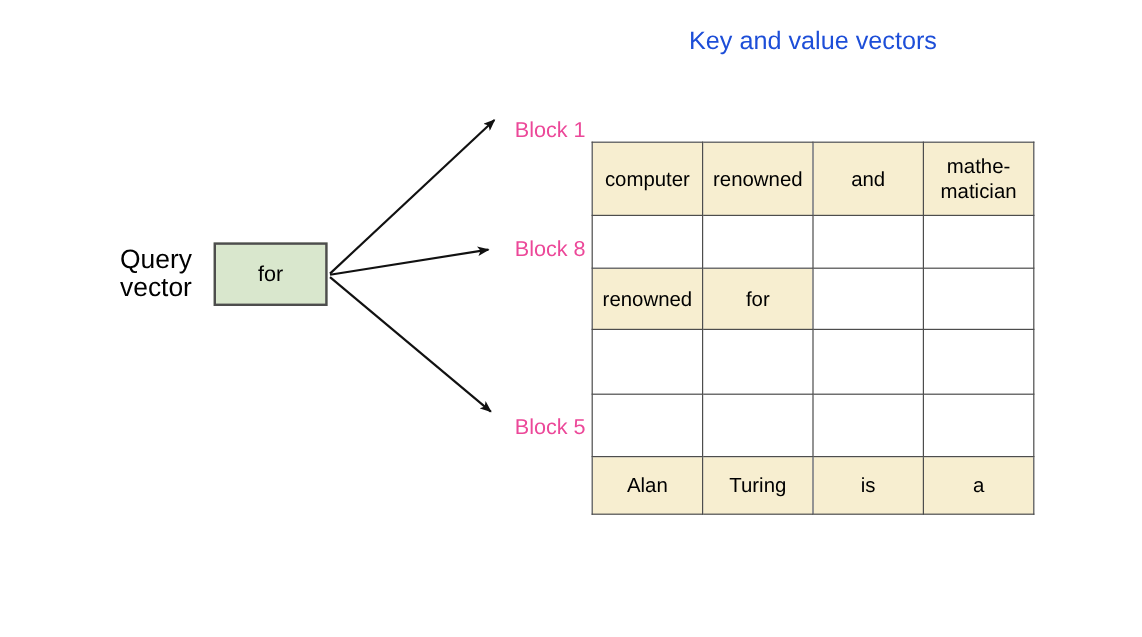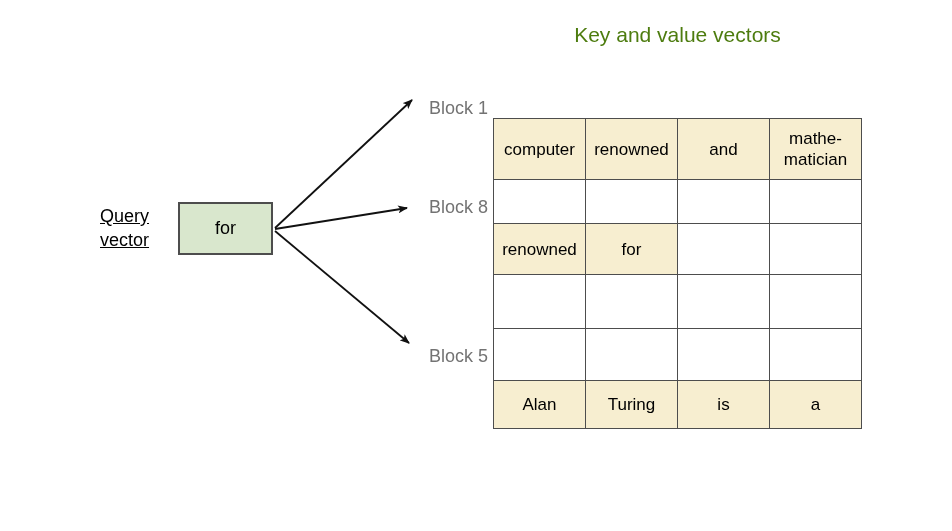--- a/index.html
+++ b/index.html
@@ -25,35 +25,34 @@
 
   
   #chart-title {
     position: absolute;
     left: 493px;
     top: 22px;
     width: 369px;
     text-align: center;
     font-size: 21px;
     line-height: 26px;
-    color: #4d7c0f;
+    color: #1d4ed8;
     white-space: nowrap;
   }
 
   
   #query-vector-label {
     position: absolute;
     left: 100px;
     top: 204px;
     width: 74px;
-    font-size: 18px;
+    font-size: 22px;
     line-height: 24px;
     text-align: left;
     color: #000000;
-    text-decoration: underline;
   }
   #query-vector-label span { display: block; }
 
   
   #query-vector-box {
     position: absolute;
     left: 178px;
     top: 202px;
     width: 95px;
     height: 53px;
@@ -75,21 +74,21 @@
     width: 952px;
     height: 531px;
     pointer-events: none;
   }
 
   
   .block-label {
     position: absolute;
     font-size: 18px;
     line-height: 22px;
-    color: #737373;
+    color: #ec4899;
     white-space: nowrap;
     text-align: right;
     width: 70px;
   }
   #block-label-0 { left: 418px; top: 345px; }
   #block-label-1 { left: 418px; top: 97px;  }
   #block-label-2 { left: 418px; top: 196px; }
 
   
   #kv-table {

